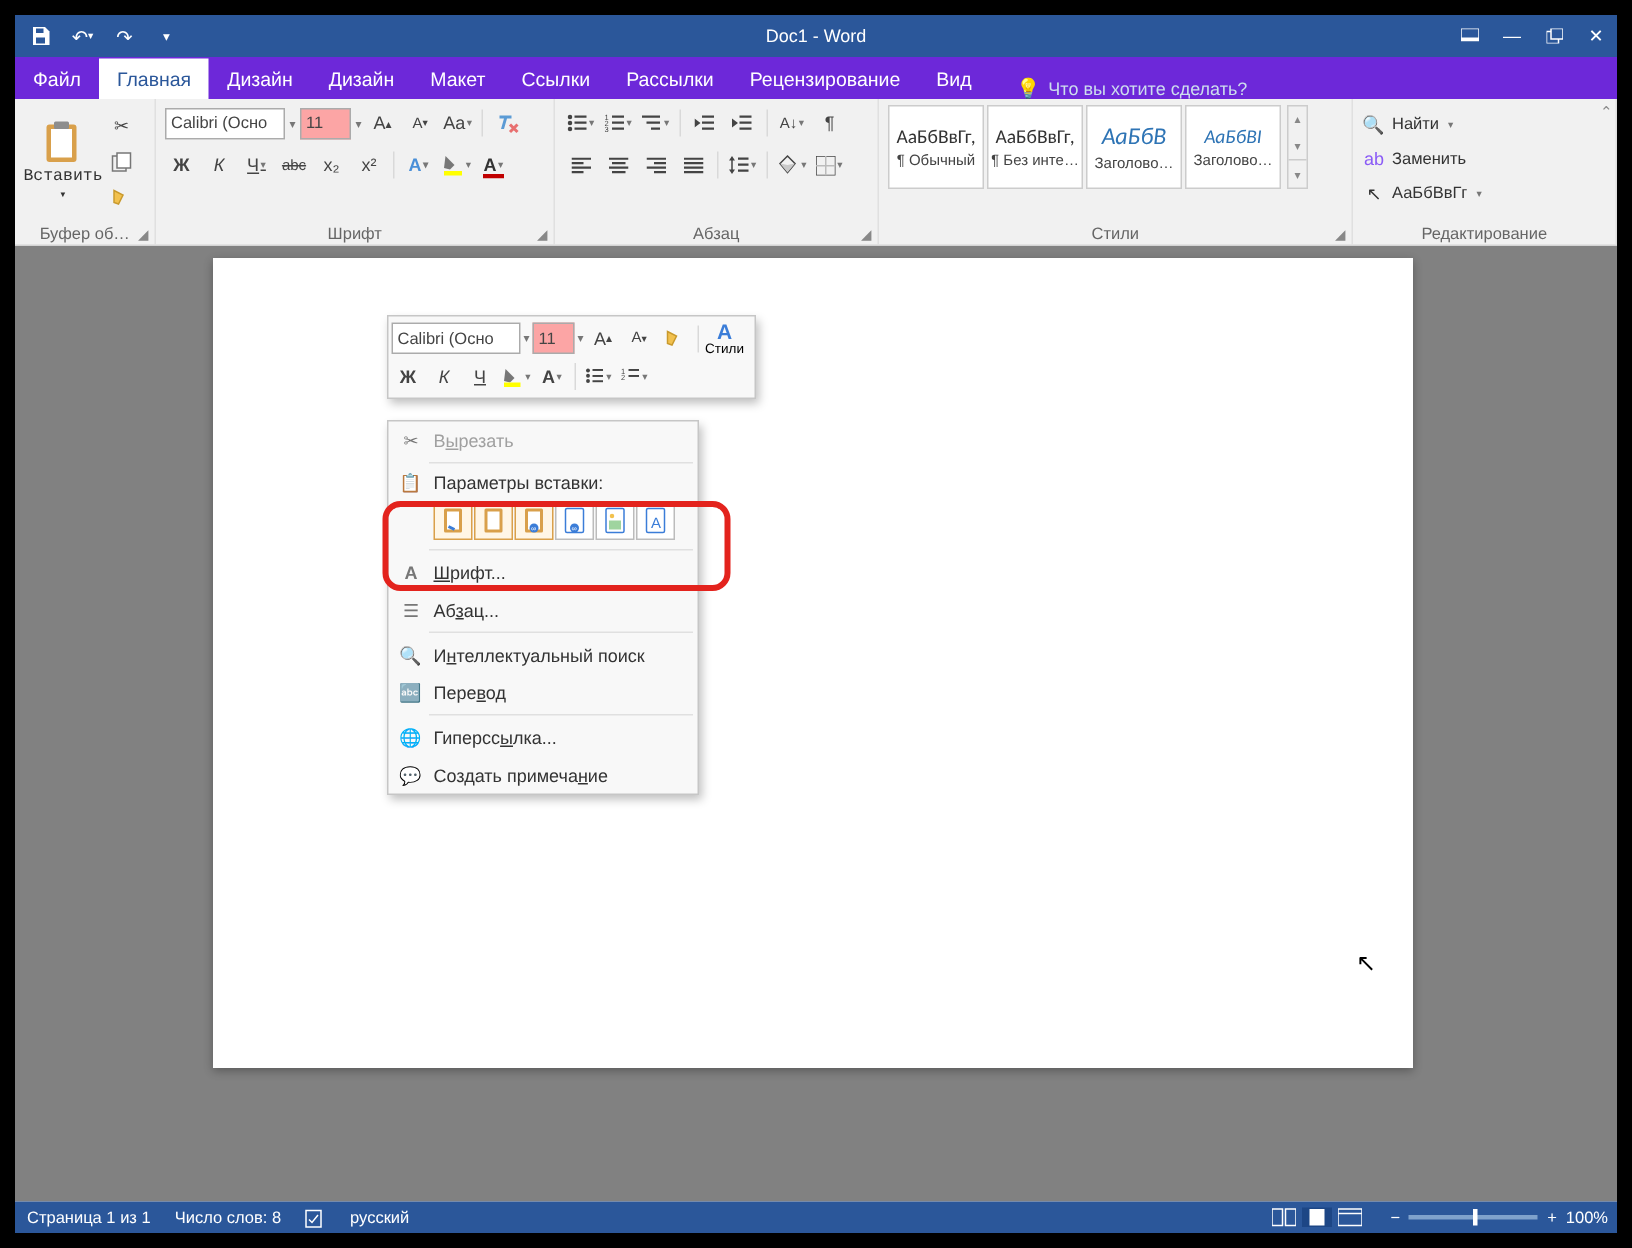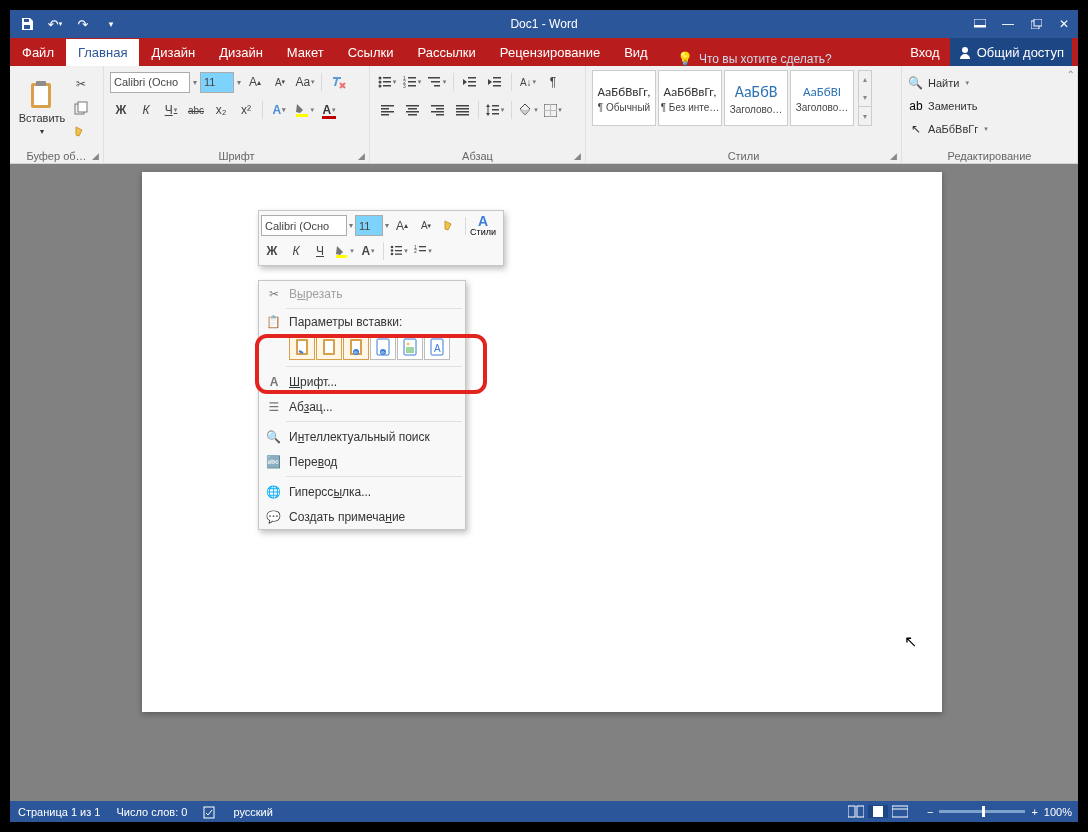--- a/index.html
+++ b/index.html
@@ -8,52 +8,52 @@
 
   
   .titlebar { height:28px; background:#2b579a; color:#fff; display:flex; align-items:center; position:relative; }
   .qat { display:flex; align-items:center; gap:6px; padding:0 6px; }
   .qat .qicon { width:22px; height:22px; display:flex; align-items:center; justify-content:center; color:#fff; font-size:13px; }
   .title-text { position:absolute; left:50%; transform:translateX(-50%); font-size:12px; color:#fff; }
   .winctrls { position:absolute; right:0; top:0; display:flex; }
   .winctrls > div { width:28px; height:28px; display:flex; align-items:center; justify-content:center; color:#fff; font-size:12px; }
 
   
-  .tabstrip { height:28px; background:#b91c1c; display:flex; align-items:flex-end; color:#fff; font-size:13px; position:relative; }
+  .tabstrip { height:28px; background:#6d28d9; display:flex; align-items:flex-end; color:#fff; font-size:13px; position:relative; }
   .tab { padding:6px 12px; color:#fff; cursor:default; }
   .tab.active { background:#fff; color:#2b579a; }
   .tellme { display:flex; align-items:center; gap:5px; color:#cdddee; margin-left:18px; font-size:12px; }
   .tellme .bulb { font-size:13px; }
   .right-links { position:absolute; right:6px; top:0; height:28px; display:flex; align-items:center; gap:10px; color:#fff; font-size:13px; }
   .share { display:flex; align-items:center; gap:5px; background:#1d4685; padding:0 8px; height:28px;}
 
   
   .ribbon { height:98px; background:#f1f1f1; border-bottom:1px solid #d4d4d4; display:flex; position:relative; }
   .group { border-right:1px solid #e0e0e0; padding:4px 6px 15px; display:flex; flex-direction:column; position:relative; }
   .group-title { position:absolute; bottom:0; left:0; right:0; height:15px; font-size:11px; color:#666; text-align:center; display:flex; align-items:center; justify-content:center; }
   .group-title .launcher { position:absolute; right:4px; font-size:9px; color:#888; }
   .group-body { flex:1; display:flex; align-items:flex-start; gap:4px; }
 
   .big { display:flex; flex-direction:column; align-items:center; justify-content:center; width:52px; height:76px; }
   .big .icon { width:30px; height:30px; }
-  .big .lbl { font-size:11px; color:#333; margin-top:2px; text-align:center; line-height:1.1; }
+  .big .lbl { font-size:11px; color:#333; margin-top:2px; text-align:center; line-height:1.1;font-family:Liberation Mono, monospace; }
 
   .font-combo { width:80px; height:21px; border:1px solid #ababab; background:#fff; font-size:11px; padding:1px 3px; color:#444; display:flex; align-items:center; }
-  .size-combo { width:34px; height:21px; border:1px solid #ababab; background:#7dd3fc; font-size:11px; padding:1px 3px; color:#444; display:flex; align-items:center; }
+  .size-combo { width:34px; height:21px; border:1px solid #ababab; background:#fca5a5; font-size:11px; padding:1px 3px; color:#444; display:flex; align-items:center; }
 
   .icon-row { display:flex; gap:3px; align-items:center; height:24px;}
   .ibtn { width:22px; height:22px; display:flex; align-items:center; justify-content:center; color:#444; font-size:12px; border:1px solid transparent; }
   .ibtn.small { width:18px; }
   .ibtn.drop::after { content:"▾"; font-size:7px; color:#777; margin-left:1px;}
   .sep { width:1px; height:18px; background:#d9d9d9; margin:0 2px; }
 
   .style-gallery { display:flex; gap:2px; }
   .style-box { width:64px; height:56px; border:1px solid #ccc; background:#fff; display:flex; flex-direction:column; align-items:center; justify-content:center; font-size:10px; }
   .style-box .preview { font-size:13px; color:#333; font-family:"Calibri","Segoe UI"; }
-  .style-box .preview.blue { color:#2e74b5; }
+  .style-box .preview.blue { color:#2e74b5;font-style:italic; }
   .style-box .name { font-size:10px; color:#444; margin-top:3px; white-space:nowrap; overflow:hidden; max-width:60px;}
 
   .edit-row { display:flex; align-items:center; gap:4px; height:20px; color:#333; font-size:11px; }
   .edit-row .ic { width:16px; height:16px; display:flex; align-items:center; justify-content:center; font-size:12px;}
 
   
   .workspace { position:relative; background:#818181; height:calc(100% - 28px - 28px - 98px - 21px); overflow:hidden; }
   .page { position:absolute; left:132px; top:8px; width:800px; height:540px; background:#fff; box-shadow:0 2px 6px rgba(0,0,0,.3); }
 
   
@@ -140,32 +140,20 @@
     <div class="tab">Дизайн</div>
     <div class="tab">Макет</div>
     <div class="tab">Ссылки</div>
     <div class="tab">Рассылки</div>
     <div class="tab">Рецензирование</div>
     <div class="tab">Вид</div>
     <div class="tellme">
       <span class="bulb">💡</span>
       <span>Что вы хотите сделать?</span>
     </div>
-    <div class="right-links">
-      <div>Вход</div>
-      <div class="share">
-        <span>
-          <svg width="14" height="14">
-              <circle cx="7" cy="5" r="3" fill="#fff"></circle>
-              <path d="M2 14c0-3 2.5-5 5-5s5 2 5 5" fill="#fff"></path>
-            </svg>
-        </span>
-        <span>Общий доступ</span>
-      </div>
-    </div>
   </div>
 
   <div class="ribbon">
 
     <div class="group" style="width:94px">
       <div class="group-body">
         <div class="big">
           <div class="icon">
             <svg width="28" height="30">
                 <rect x="4" y="3" width="20" height="25" rx="2" fill="#d9a04b"></rect>
@@ -396,21 +384,21 @@
     </div>
 
     <div class="group" style="flex:1">
       <div class="group-body" style="flex-direction:column; gap:3px; padding-top:3px">
         <div class="edit-row">
             <span class="ic">🔍</span>
             <span>Найти</span>
             <span style="font-size:7px;color:#777;margin-left:2px">▾</span>
           </div>
         <div class="edit-row">
-            <span class="ic" style="color:#000000">ab</span>
+            <span class="ic" style="color:#8b5cf6">ab</span>
             <span>Заменить</span>
           </div>
         <div class="edit-row">
             <span class="ic">↖</span>
             <span>АаБбВвГг</span>
             <span style="font-size:7px;color:#777;margin-left:2px">▾</span>
           </div>
       </div>
       <div class="group-title">
           <span>Редактирование</span>
@@ -556,21 +544,21 @@
     <div class="mi">
         <span class="mic">💬</span>
         <span>Создать примеча<u>н</u>ие</span>
       </div>
   </div>
 
   <div class="highlight"></div>
 
   <div class="status">
     <div class="sitem">Страница 1 из 1</div>
-    <div class="sitem">Число слов: 0</div>
+    <div class="sitem">Число слов: 8</div>
     <div class="sitem">
       <svg width="14" height="14">
           <rect x="1" y="2" width="10" height="11" fill="none" stroke="#fff"></rect>
           <path d="M3 8l2 2 4-5" fill="none" stroke="#fff"></path>
         </svg>
     </div>
     <div class="sitem">русский</div>
     <div class="views">
       <div>
           <svg width="16" height="13">

